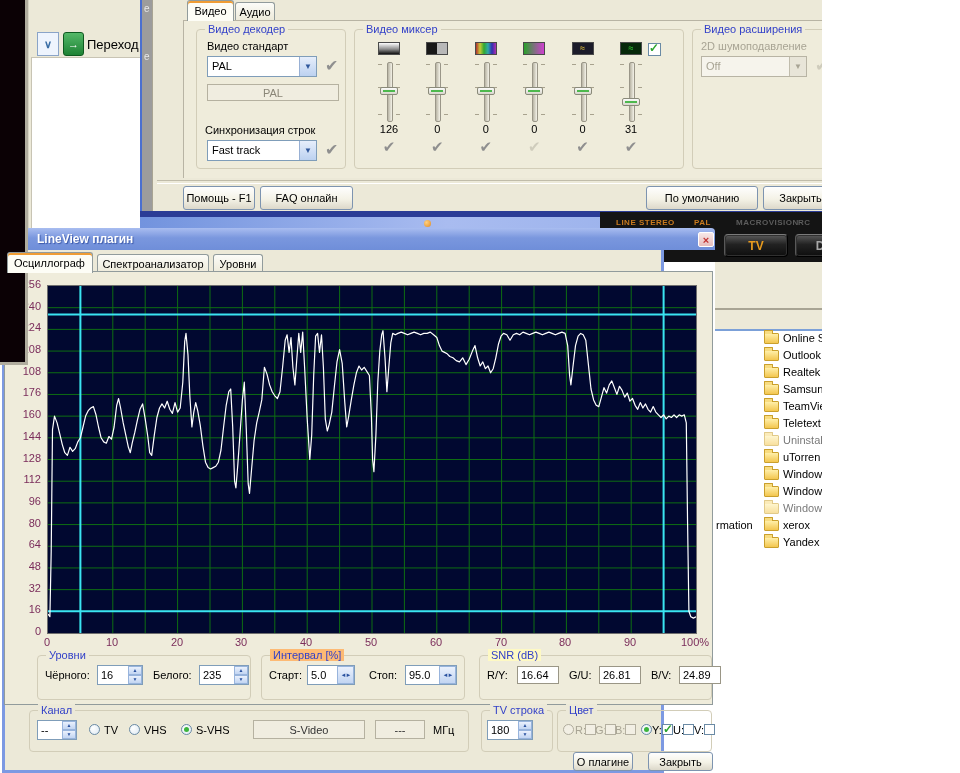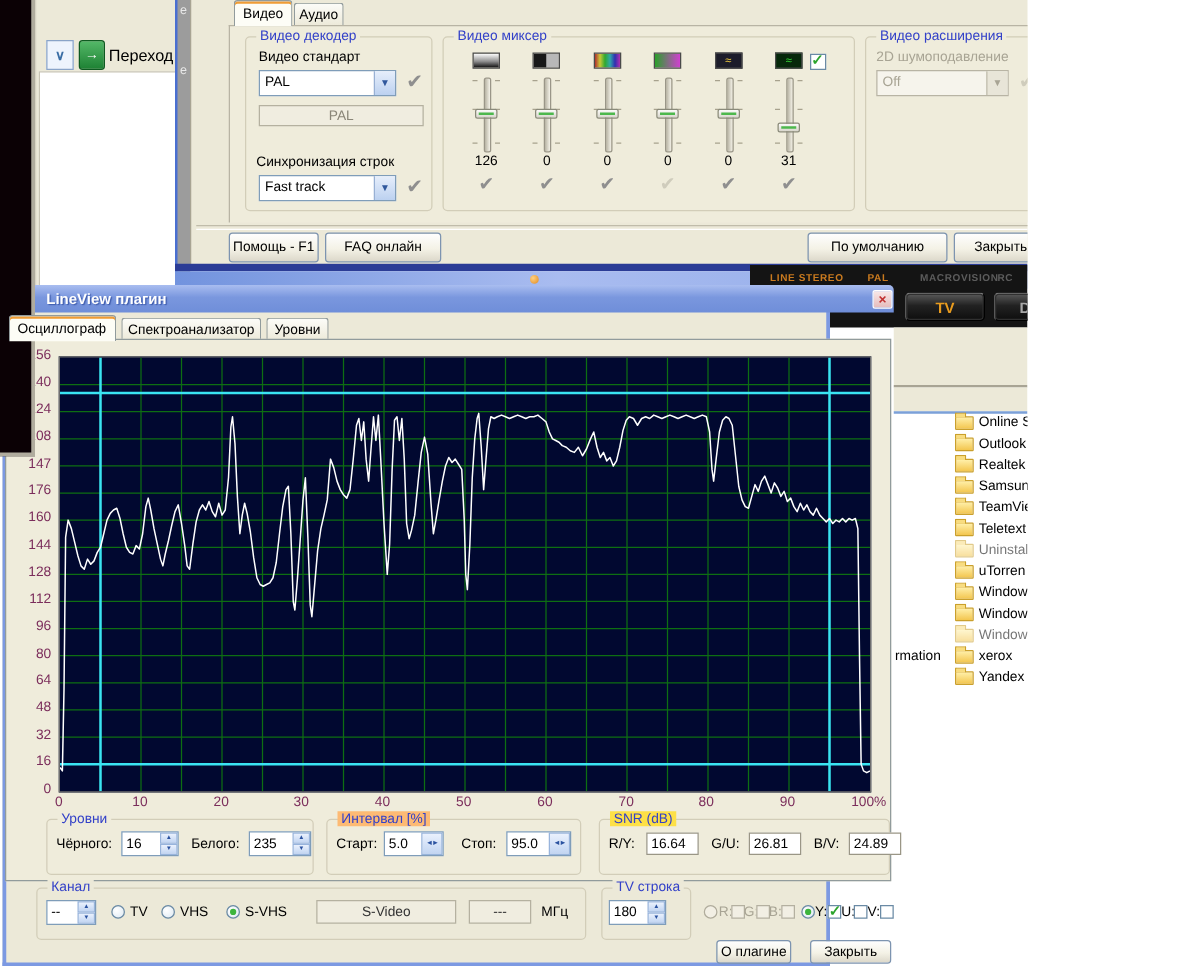--- a/index.html
+++ b/index.html
@@ -302,21 +302,21 @@
         <div class="ylab" style="left: 2px; top: 354px;">32</div>
         <div class="ylab" style="left: 2px; top: 332px;">48</div>
         <div class="ylab" style="left: 2px; top: 310px;">64</div>
         <div class="ylab" style="left: 2px; top: 289px;">80</div>
         <div class="ylab" style="left: 2px; top: 267px;">96</div>
         <div class="ylab" style="left: 2px; top: 245px;">112</div>
         <div class="ylab" style="left: 2px; top: 224px;">128</div>
         <div class="ylab" style="left: 2px; top: 202px;">144</div>
         <div class="ylab" style="left: 2px; top: 180px;">160</div>
         <div class="ylab" style="left: 2px; top: 158px;">176</div>
-        <div class="ylab" style="left: 2px; top: 137px;">147</div>
+        <div class="ylab" style="left: 2px; top: 137px;">108</div>
         <div class="ylab" style="left: 2px; top: 115px;">208</div>
         <div class="ylab" style="left: 2px; top: 93px;">224</div>
         <div class="ylab" style="left: 2px; top: 72px;">240</div>
         <div class="ylab" style="left: 2px; top: 50px;">256</div>
       </div>
     <div id="xlabels">
         <div class="xlab" style="left: 42px; top: 408px;">0</div>
         <div class="xlab" style="left: 107px; top: 408px;">10</div>
         <div class="xlab" style="left: 172px; top: 408px;">20</div>
         <div class="xlab" style="left: 236px; top: 408px;">30</div>
@@ -357,21 +357,21 @@
       <div class="sfield">5.0</div>
       <div class="sh">◄►</div>
     </div>
     <span class="lbl" style="left:364px;top:441px">Стоп:</span>
     <div class="spin" style="left:400px;top:437px;width:52px;height:20px">
       <div class="sfield">95.0</div>
       <div class="sh">◄►</div>
     </div>
 
     <div class="group tabpage-bg" style="left:474px;top:427px;width:233px;height:45px">
-      <span class="glabel" style="background:#fde047">SNR (dB)</span>
+      <span class="glabel" style="background:#fef9c3">SNR (dB)</span>
     </div>
     <div id="snr-row">
         <span class="lbl" style="left: 482px; top: 441px;">R/Y:</span>
         <div class="wfield" style="left: 512px; top: 438px; width: 42px; height: 18px;">16.64</div>
         <span class="lbl" style="left: 564px; top: 441px;">G/U:</span>
         <div class="wfield" style="left: 594px; top: 438px; width: 42px; height: 18px;">26.81</div>
         <span class="lbl" style="left: 646px; top: 441px;">B/V:</span>
         <div class="wfield" style="left: 674px; top: 438px; width: 42px; height: 18px;">24.89</div>
       </div>
 
@@ -401,20 +401,23 @@
       <span class="glabel">TV строка</span>
     </div>
     <div class="spin" style="left:482px;top:492px;width:46px;height:20px">
       <div class="sfield">180</div>
       <div class="sv">
           <div>▲</div>
           <div>▼</div>
         </div>
     </div>
 
+    <div class="group" style="left:552px;top:482px;width:155px;height:42px">
+      <span class="glabel">Цвет</span>
+    </div>
     <div id="color-row">
         <div class="radio dis" style="left: 558px; top: 496px;"></div>
         <span class="lbl gray" style="left: 570px; top: 496px;">R:</span>
         <div class="cbx dis" style="left: 580px; top: 496px;"></div>
         <span class="lbl gray" style="left: 590px; top: 496px;">G:</span>
         <div class="cbx dis" style="left: 600px; top: 496px;"></div>
         <span class="lbl gray" style="left: 610px; top: 496px;">B:</span>
         <div class="cbx dis" style="left: 620px; top: 496px;"></div>
         <div class="radio sel" style="left: 636px; top: 496px;"></div>
         <span class="lbl" style="left: 647px; top: 496px;">Y:</span>

